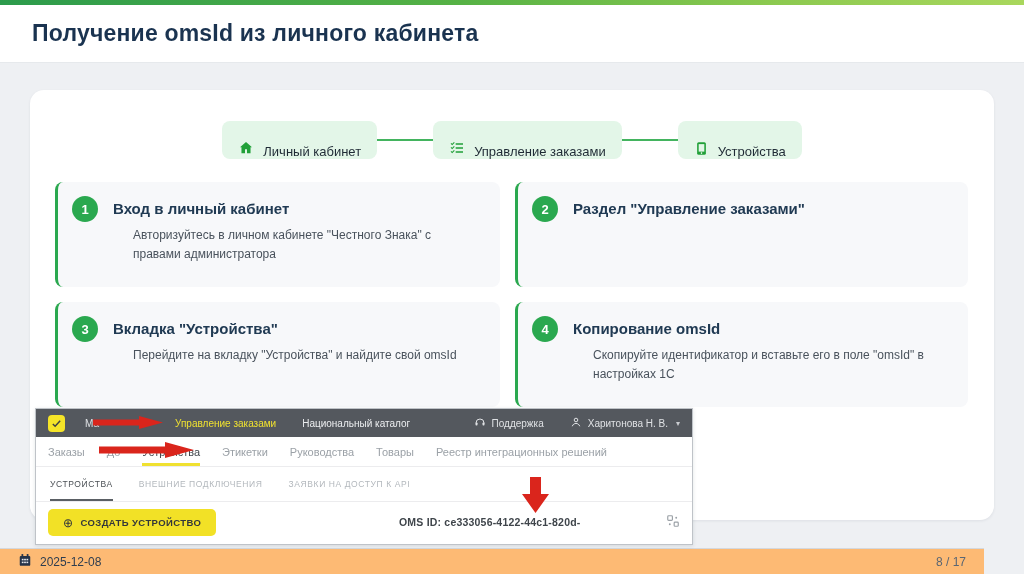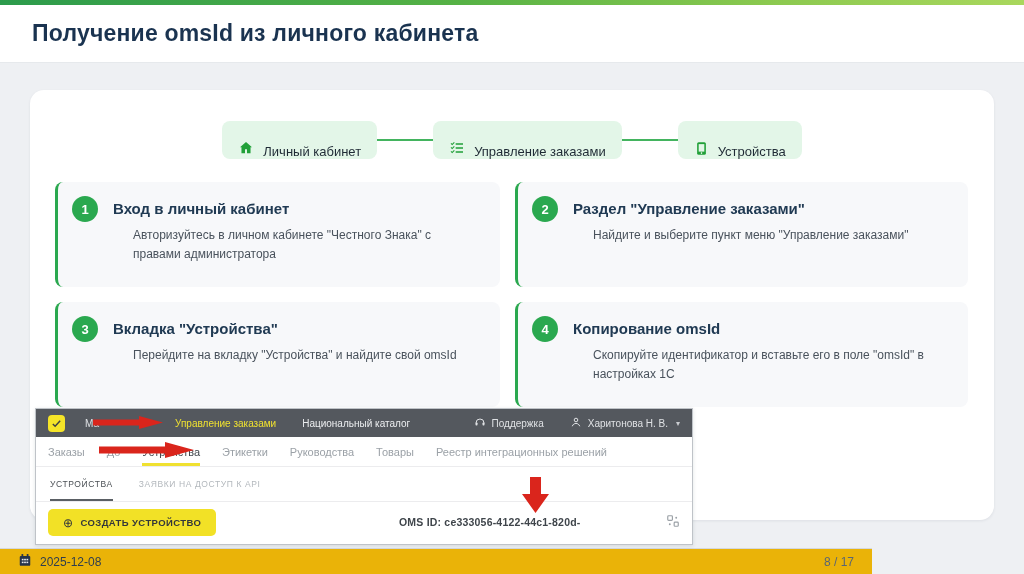--- a/index.html
+++ b/index.html
@@ -68,21 +68,21 @@
   .ss-plus { font-size:12px; font-weight:normal; }
   .ss-omsid { position:absolute; left:363px; top:14px; font-size:10.5px; font-weight:bold;
     color:#3f454b; letter-spacing:.2px; }
   .ss-grid-icon { position:absolute; left:630px; top:12px; }
 
   .arrow { position:absolute; z-index:7; line-height:0; }
   #arrow1 { left:57px; top:7px; }
   #arrow2 { left:63px; top:33px; }
   #arrow3 { left:486px; top:68px; }
 
-  .footer { position:absolute; left:0; bottom:0; width:872px; height:26px; background:#eab308;
+  .footer { position:absolute; left:0; bottom:0; width:984px; height:26px; background:#fdba74;
     border-top:1px solid #d4d8dd; display:flex; align-items:center; padding:0 18px; }
   .footer .date-wrap { display:flex; align-items:center; gap:8px; font-size:12px; color:#2e3d4f; }
   .footer .page { margin-left:auto; font-size:12px; color:#5a6673; }
 </style>
 </head>
 <body>
 
 <div class="slide">
 
   <div class="accent-bar"></div>
@@ -128,21 +128,20 @@
     </div>
 
     <div class="card" id="card1">
       <div class="num">1</div>
       <div class="card-title">Вход в личный кабинет</div>
       <div class="card-desc">Авторизуйтесь в личном кабинете "Честного Знака" с правами администратора</div>
     </div>
     <div class="card" id="card2">
       <div class="num">2</div>
       <div class="card-title">Раздел "Управление заказами"</div>
-      <div class="card-desc">Найдите и выберите пункт меню "Управление заказами"</div>
     </div>
     <div class="card" id="card3">
       <div class="num">3</div>
       <div class="card-title">Вкладка "Устройства"</div>
       <div class="card-desc">Перейдите на вкладку "Устройства" и найдите свой omsId</div>
     </div>
     <div class="card" id="card4">
       <div class="num">4</div>
       <div class="card-title">Копирование omsId</div>
       <div class="card-desc">Скопируйте идентификатор и вставьте его в поле "omsId" в настройках 1С</div>
@@ -187,20 +186,21 @@
       <div class="ss-tab">До</div>
       <div class="ss-tab active">Устройства</div>
       <div class="ss-tab">Этикетки</div>
       <div class="ss-tab">Руководства</div>
       <div class="ss-tab">Товары</div>
       <div class="ss-tab">Реестр интеграционных решений</div>
     </div>
 
     <div class="ss-subtabs">
       <div class="ss-subtab active">УСТРОЙСТВА</div>
+      <div class="ss-subtab">ВНЕШНИЕ ПОДКЛЮЧЕНИЯ</div>
       <div class="ss-subtab">ЗАЯВКИ НА ДОСТУП К API</div>
     </div>
 
     <div class="ss-content">
       <button class="ss-create-btn">
         <span class="ss-plus">⊕</span>
         <span>СОЗДАТЬ УСТРОЙСТВО</span>
       </button>
       <div class="ss-omsid">OMS ID: ce333056-4122-44c1-820d-</div>
       <span class="ss-grid-icon">

